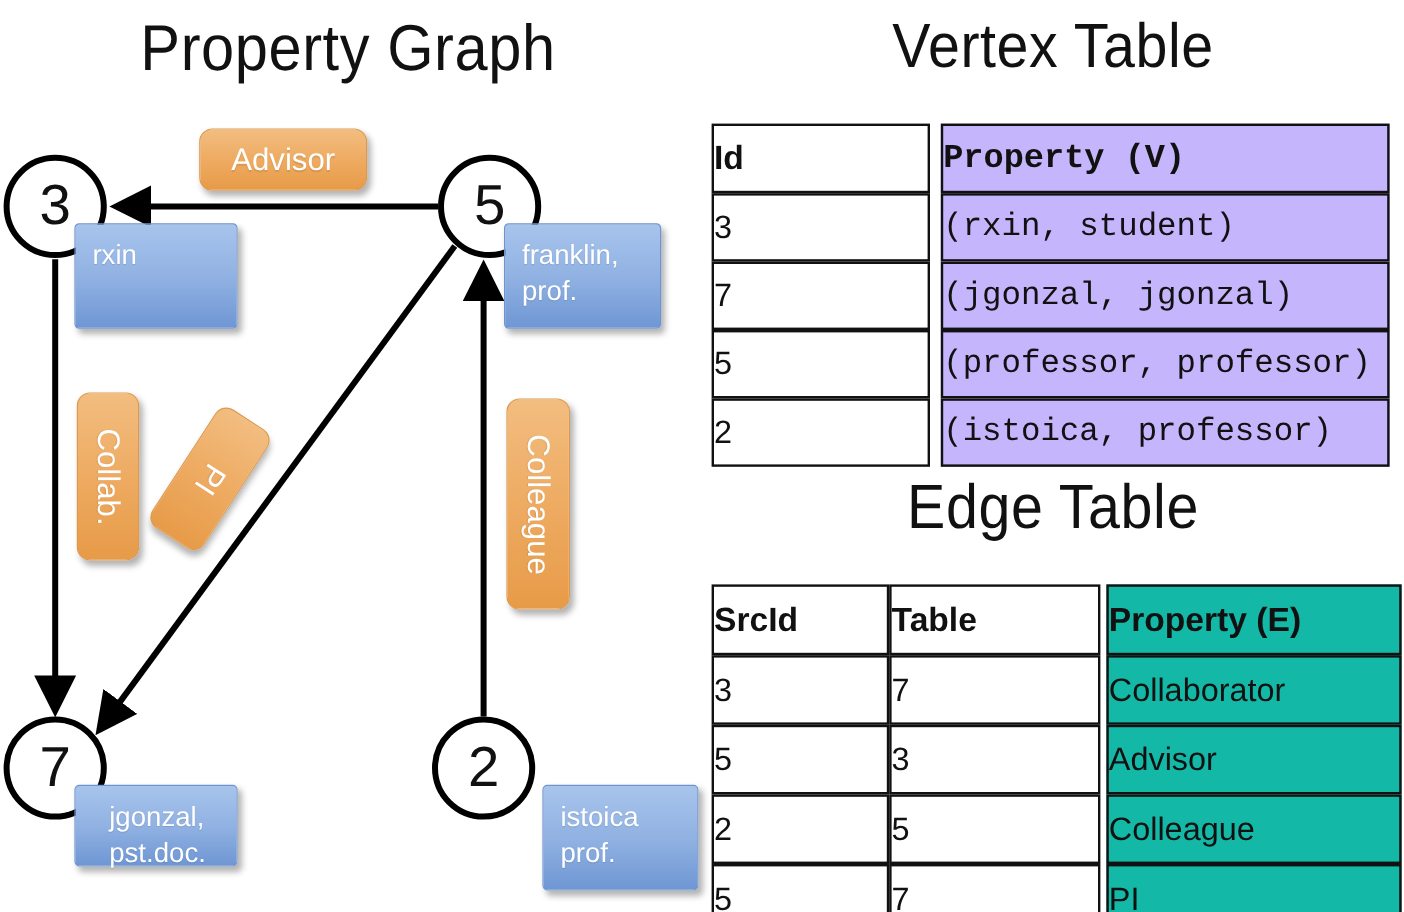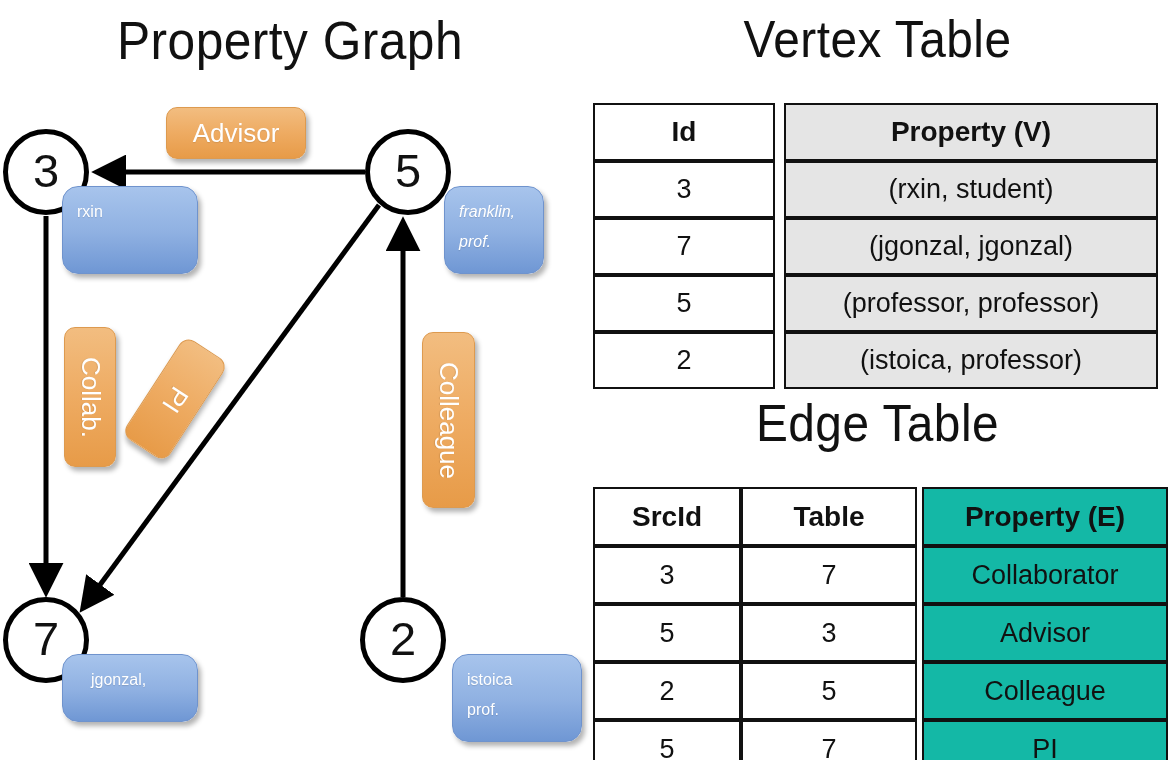--- a/index.html
+++ b/index.html
@@ -75,26 +75,26 @@
     font-weight: 300;
     line-height: 1;
     color: #111;
     z-index: 5;
   }
   .node-circle span { transform: translateY(-2px); }
 
   
   .vbox {
     position: absolute;
-    border-radius: 16px;
+    border-radius: 4px;
     background: linear-gradient(180deg, #a7c4ec 0%, #90b1e2 52%, #6f97d4 100%);
     border: 1px solid #6f93cd;
     box-shadow: 3px 4px 5px rgba(0,0,0,0.30);
     color: #ffffff;
-    font-size: 16px;
+    font-size: 23px;
     font-weight: 300;
     line-height: 30px;
     padding: 10px 0 10px 14px;
     box-sizing: border-box;
     z-index: 8;
     text-shadow: 0 1px 1px rgba(0,0,0,0.12);
   }
 
   
   .ebox {
@@ -130,34 +130,34 @@
   
   .tbl-wrap { position: absolute; }
   .tbl {
     border-collapse: separate;
     border-spacing: 0;
     table-layout: fixed;
     font-family: "Liberation Sans", sans-serif;
   }
   .tbl td, .tbl th {
     border: 2px solid #111;
-    text-align: center;
+    text-align: left;
     font-weight: 300;
     font-size: 27px;
     color: #111;
     padding: 0;
     vertical-align: middle;
   }
   .tbl th {
     font-weight: 700;
     font-size: 28px;
   }
   .col-gap { border: none !important; background: transparent !important; }
 
-  .vcell-prop { background: #e5e5e5; }
+  .vcell-prop { background: #c4b5fd; font-family: Liberation Mono, monospace; }
   .ecell-prop { background: #14b8a6; }
 
   #vertex-table-wrap { left: 593px; top: 103px; }
   #edge-table-wrap   { left: 593px; top: 487px; }
 </style>
 </head>
 <body>
 
 <div id="stage">
 
@@ -195,27 +195,28 @@
       <span>7</span>
     </div>
     <div class="node-circle" style="left:360px; top:597px;">
       <span>2</span>
     </div>
 
     <div class="vbox" style="left:62px; top:186px; width:136px; height:88px;">
       <div>rxin</div>
     </div>
 
-    <div class="vbox" style="left:444px; top:186px; width:100px; height:88px;font-style:italic;">
+    <div class="vbox" style="left:420px; top:186px; width:131px; height:88px;">
       <div>franklin,</div>
       <div>prof.</div>
     </div>
 
     <div class="vbox" style="left:62px; top:654px; width:136px; height:68px;padding-left:28px;">
       <div>jgonzal,</div>
+      <div>pst.doc.</div>
     </div>
 
     <div class="vbox" style="left:424px; top:654px; width:130px; height:88px;margin-left:28px;">
       <div>istoica</div>
       <div>prof.</div>
     </div>
 
     <div class="ebox" style="left:166px; top:107px; width:140px; height:52px;">
       <span>Advisor</span>
     </div>

